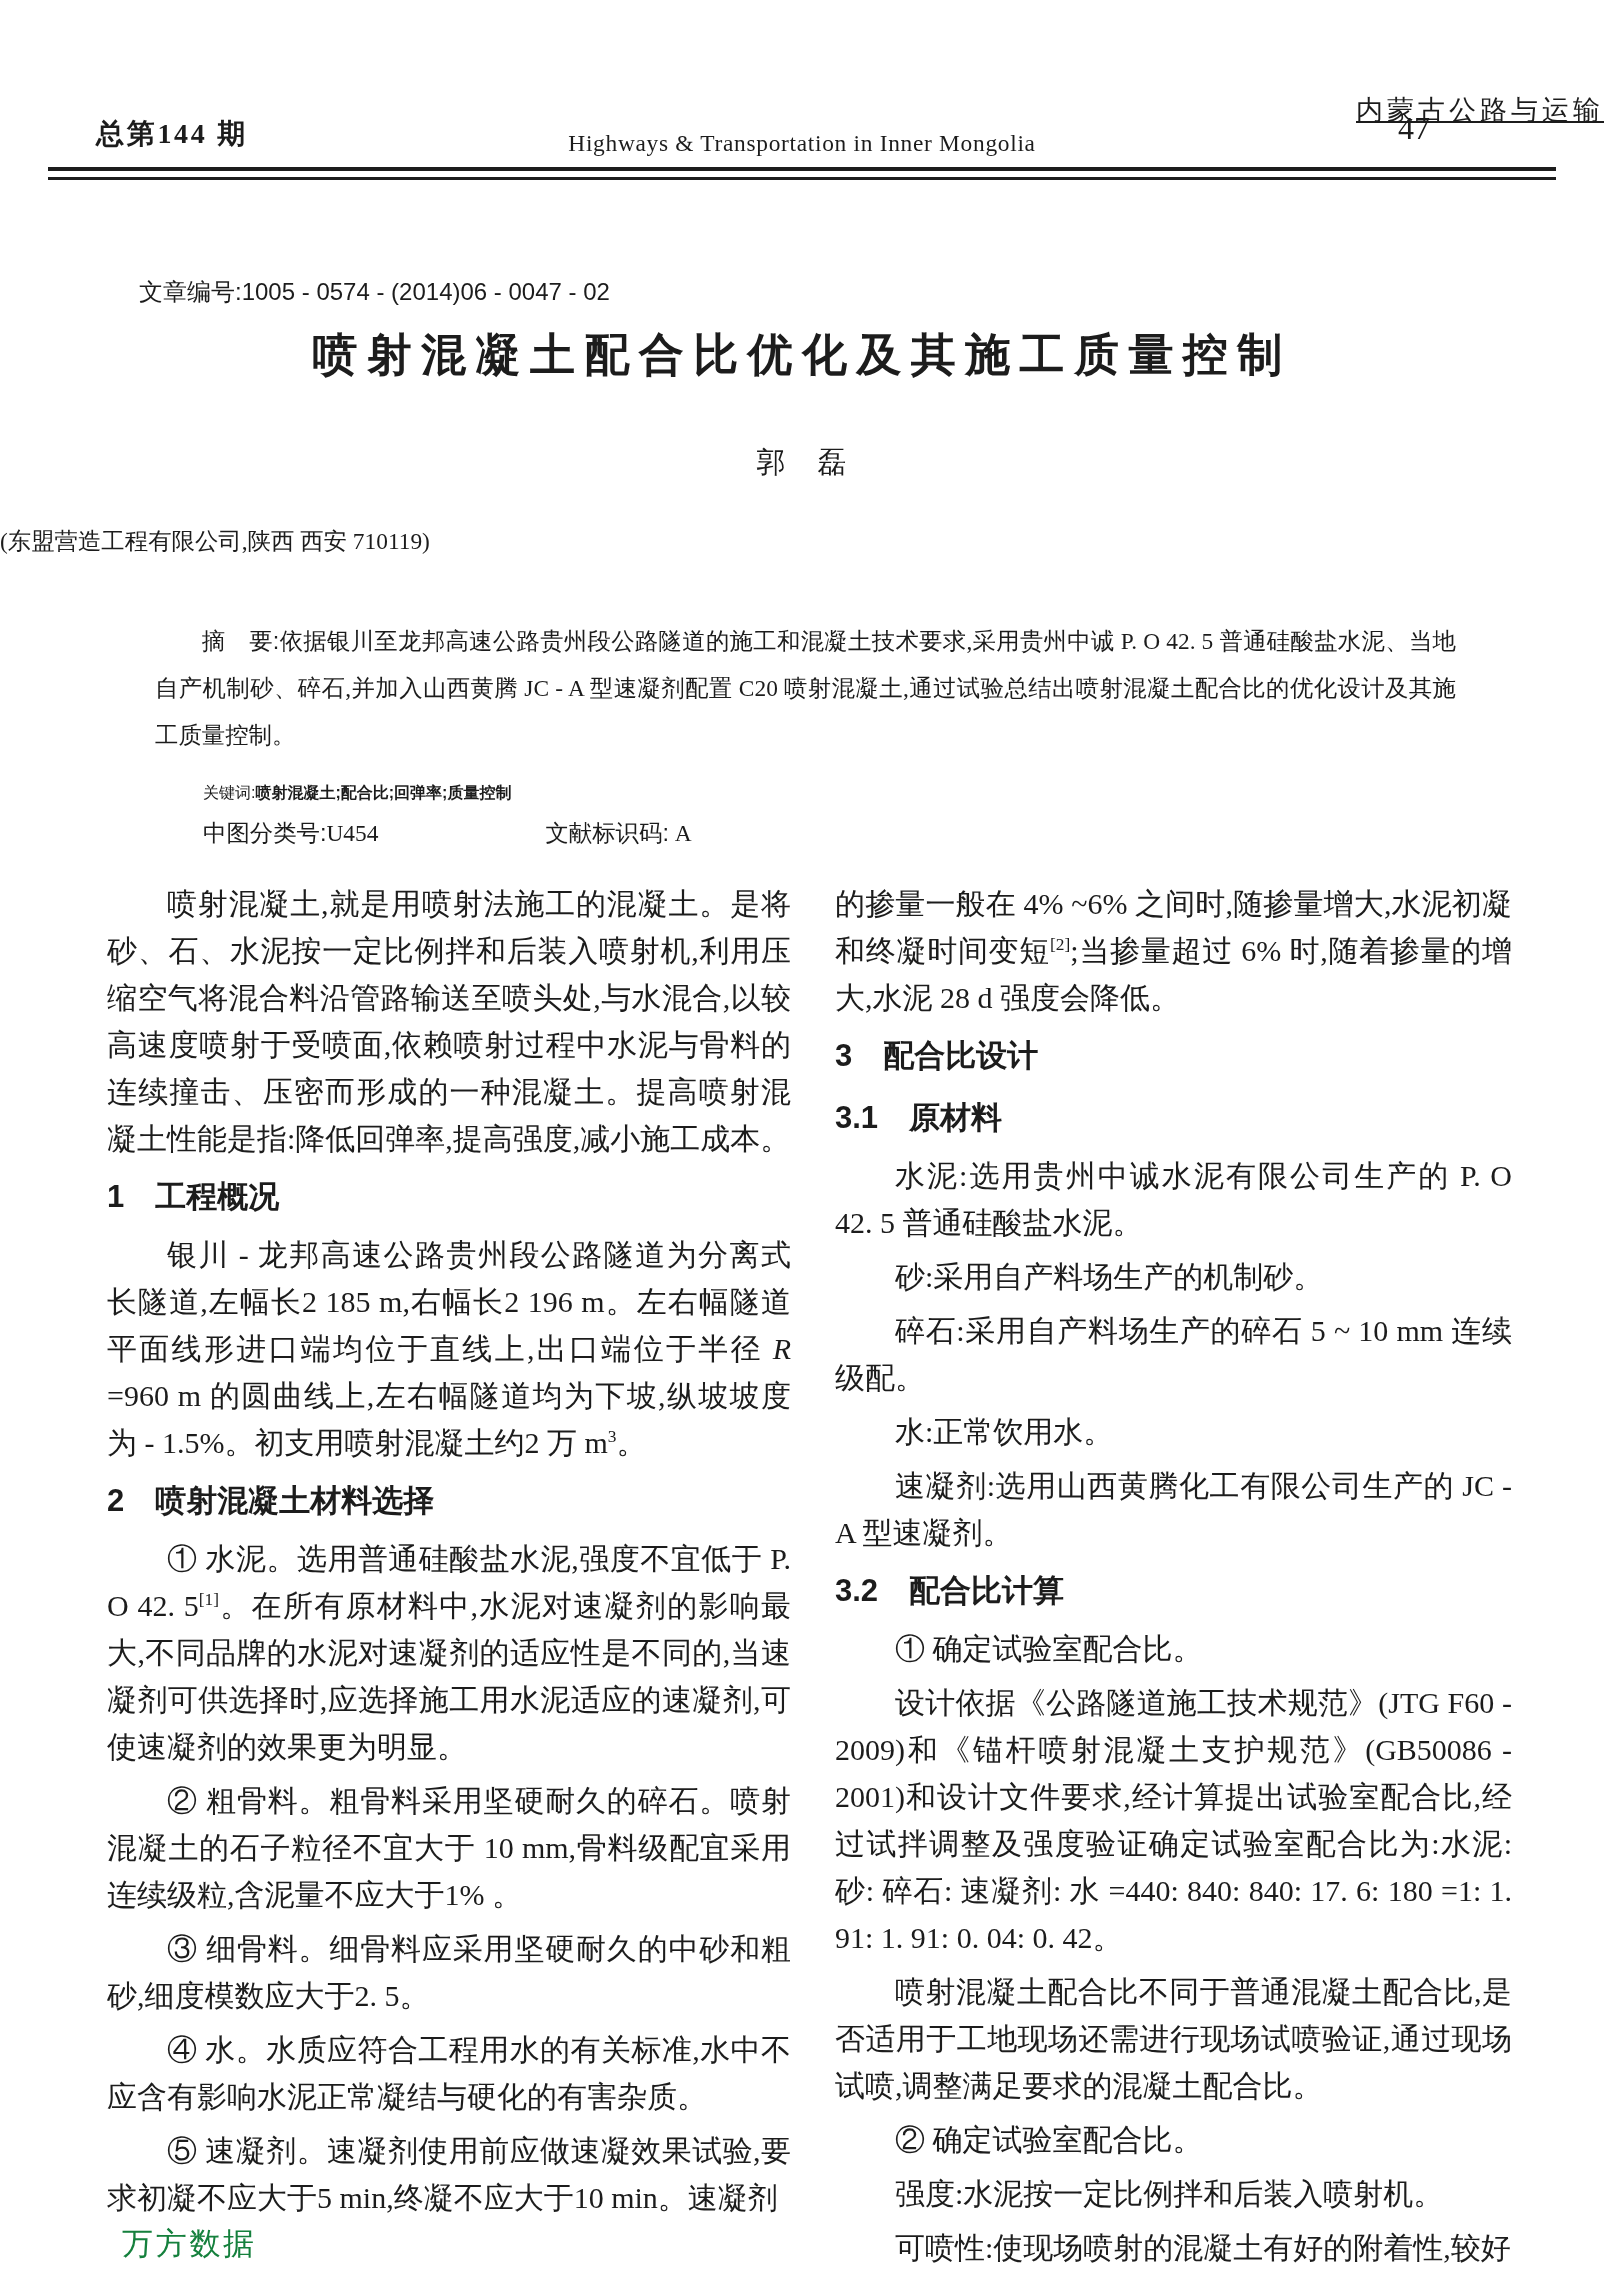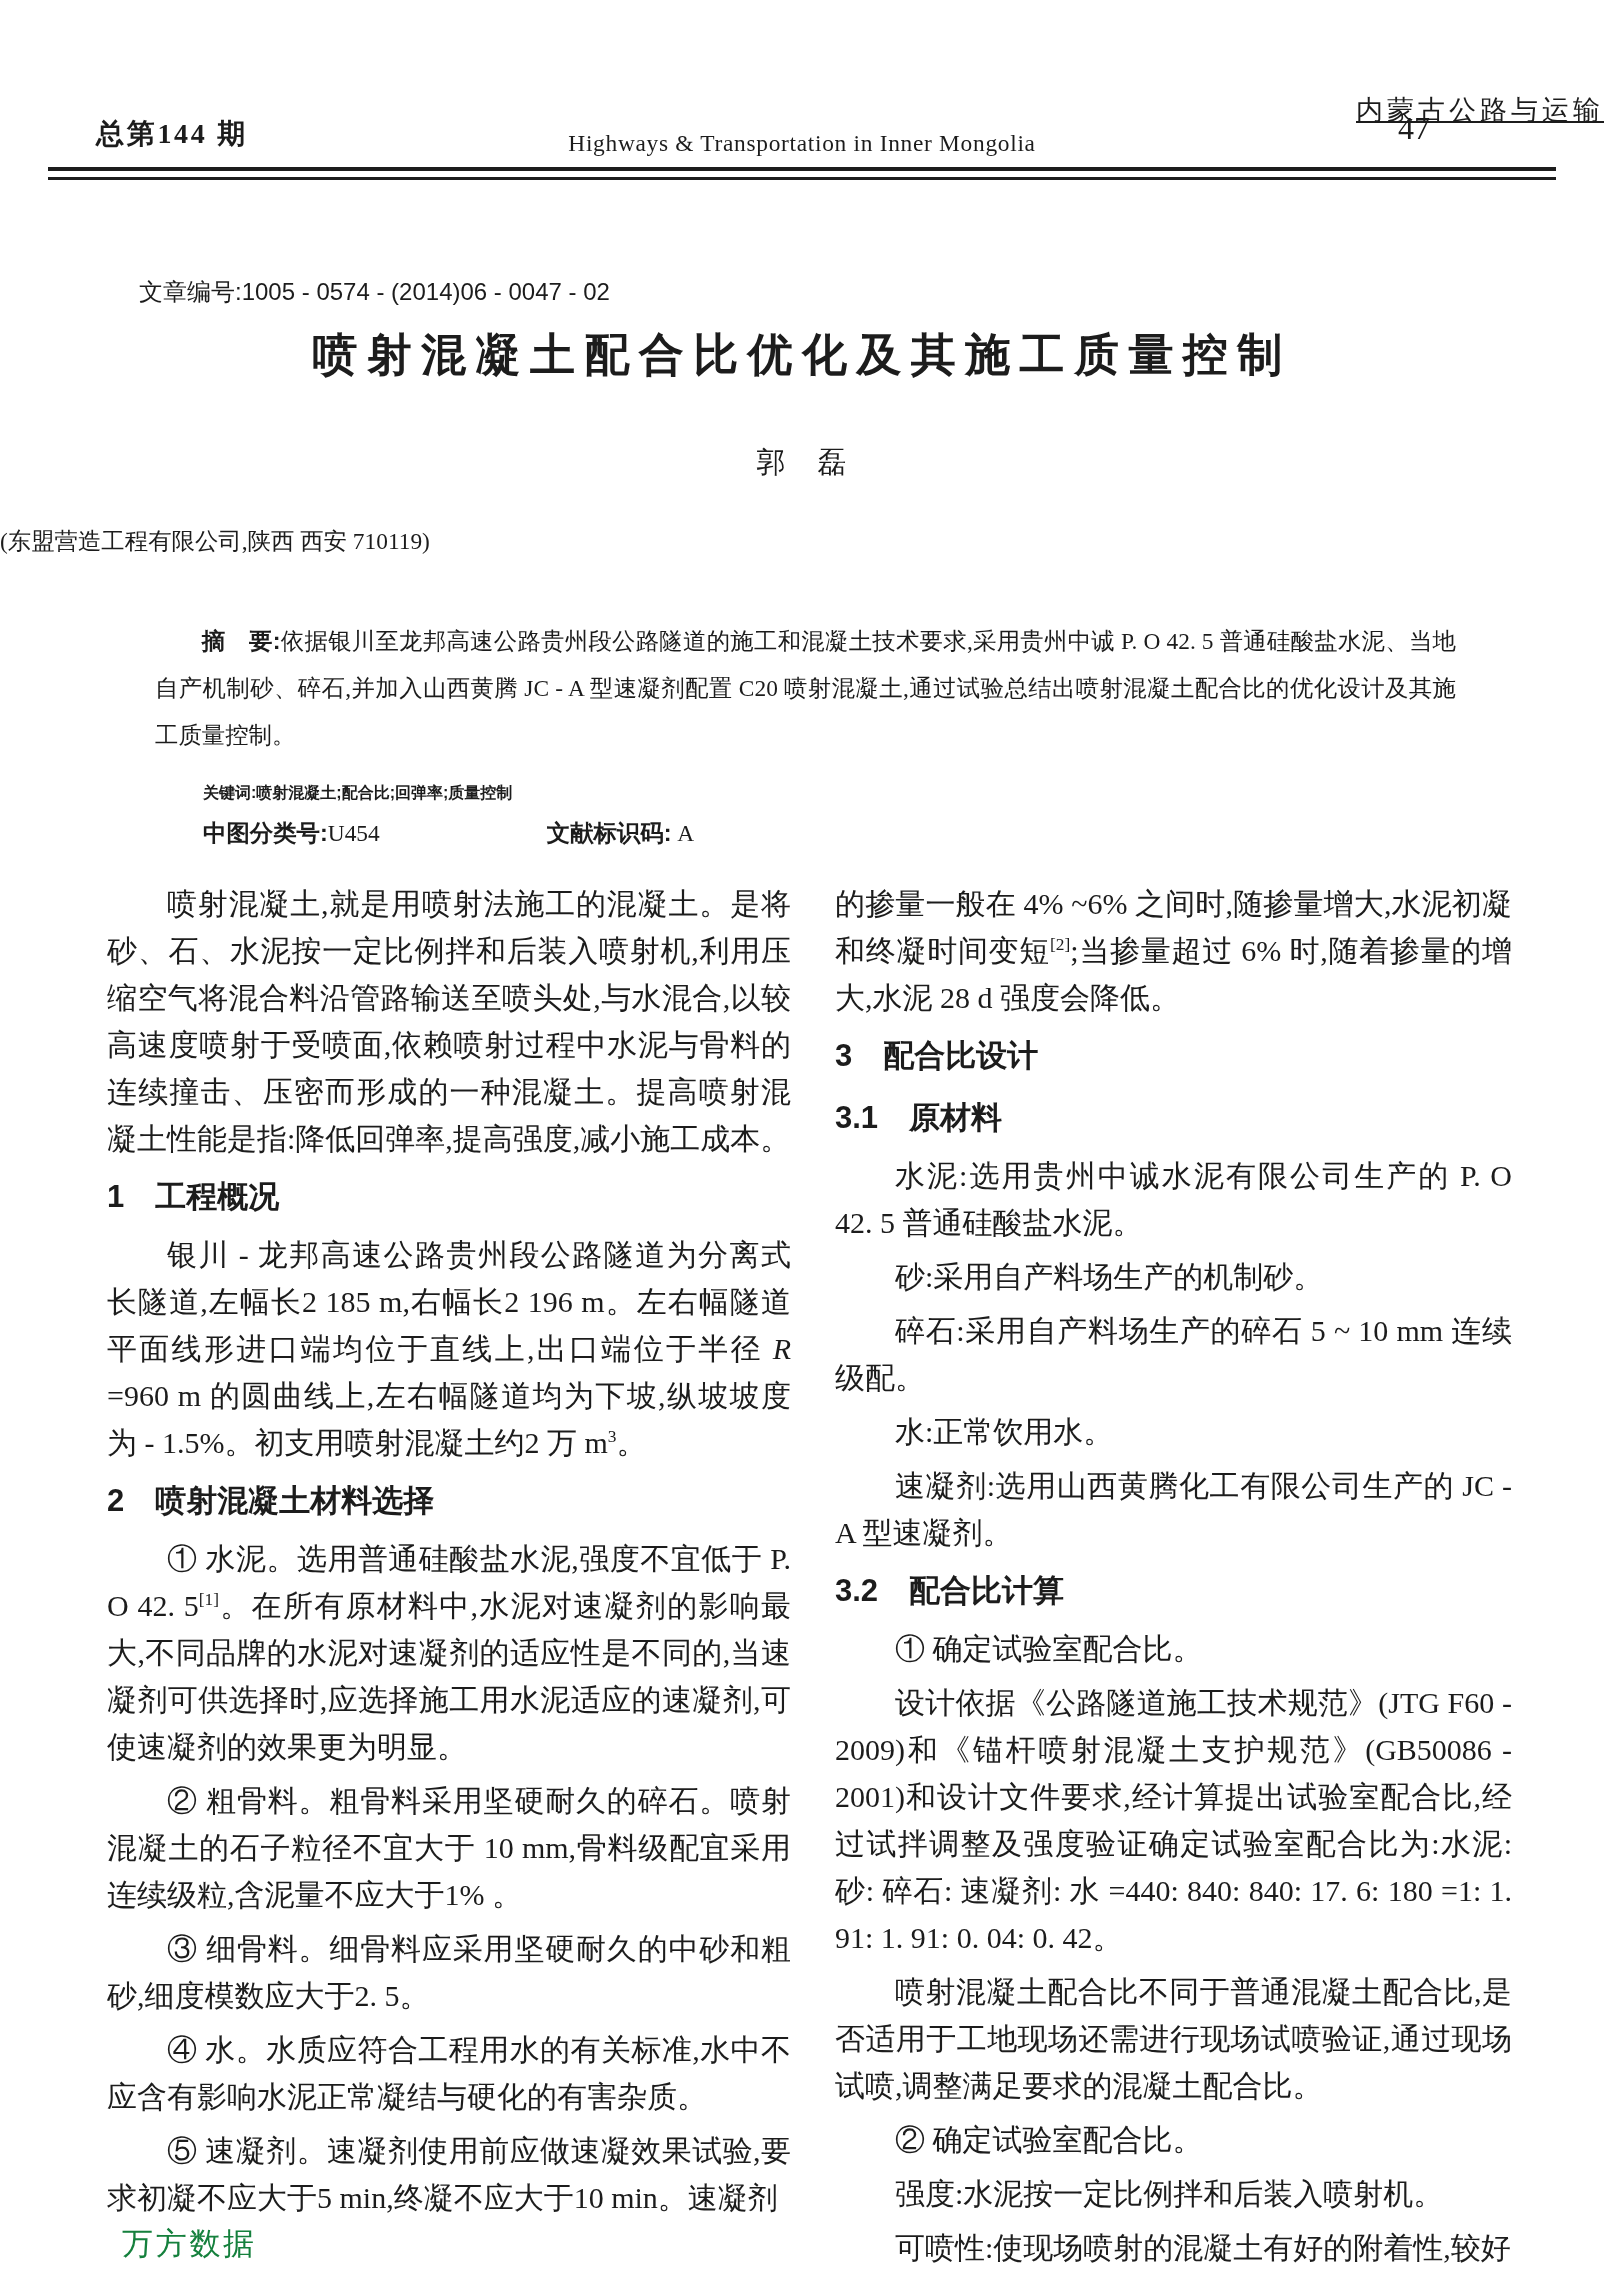--- a/index.html
+++ b/index.html
@@ -50,21 +50,21 @@
   .affiliation{
     position:absolute;left:0;top:525px;width:100%;
     text-align:left;font-size:23.4px;
   }
   .abstract{
     position:absolute;left:155px;top:618px;width:1301px;
     font-size:23.4px;line-height:47px;text-align:justify;
     text-indent:2em;
   }
   .lab{
-    font-weight:bold;
+    font-weight:normal;
     font-family:"Liberation Sans","DejaVu Sans",sans-serif;
   }
   .keywords{
     position:absolute;left:203px;top:783px;width:1257px;
     font-size:16px;font-weight:bold;
     font-family:"Liberation Sans","DejaVu Sans",sans-serif;
   }
   .clcline{
     position:absolute;left:203px;top:817px;width:1257px;
     font-size:23.4px;

